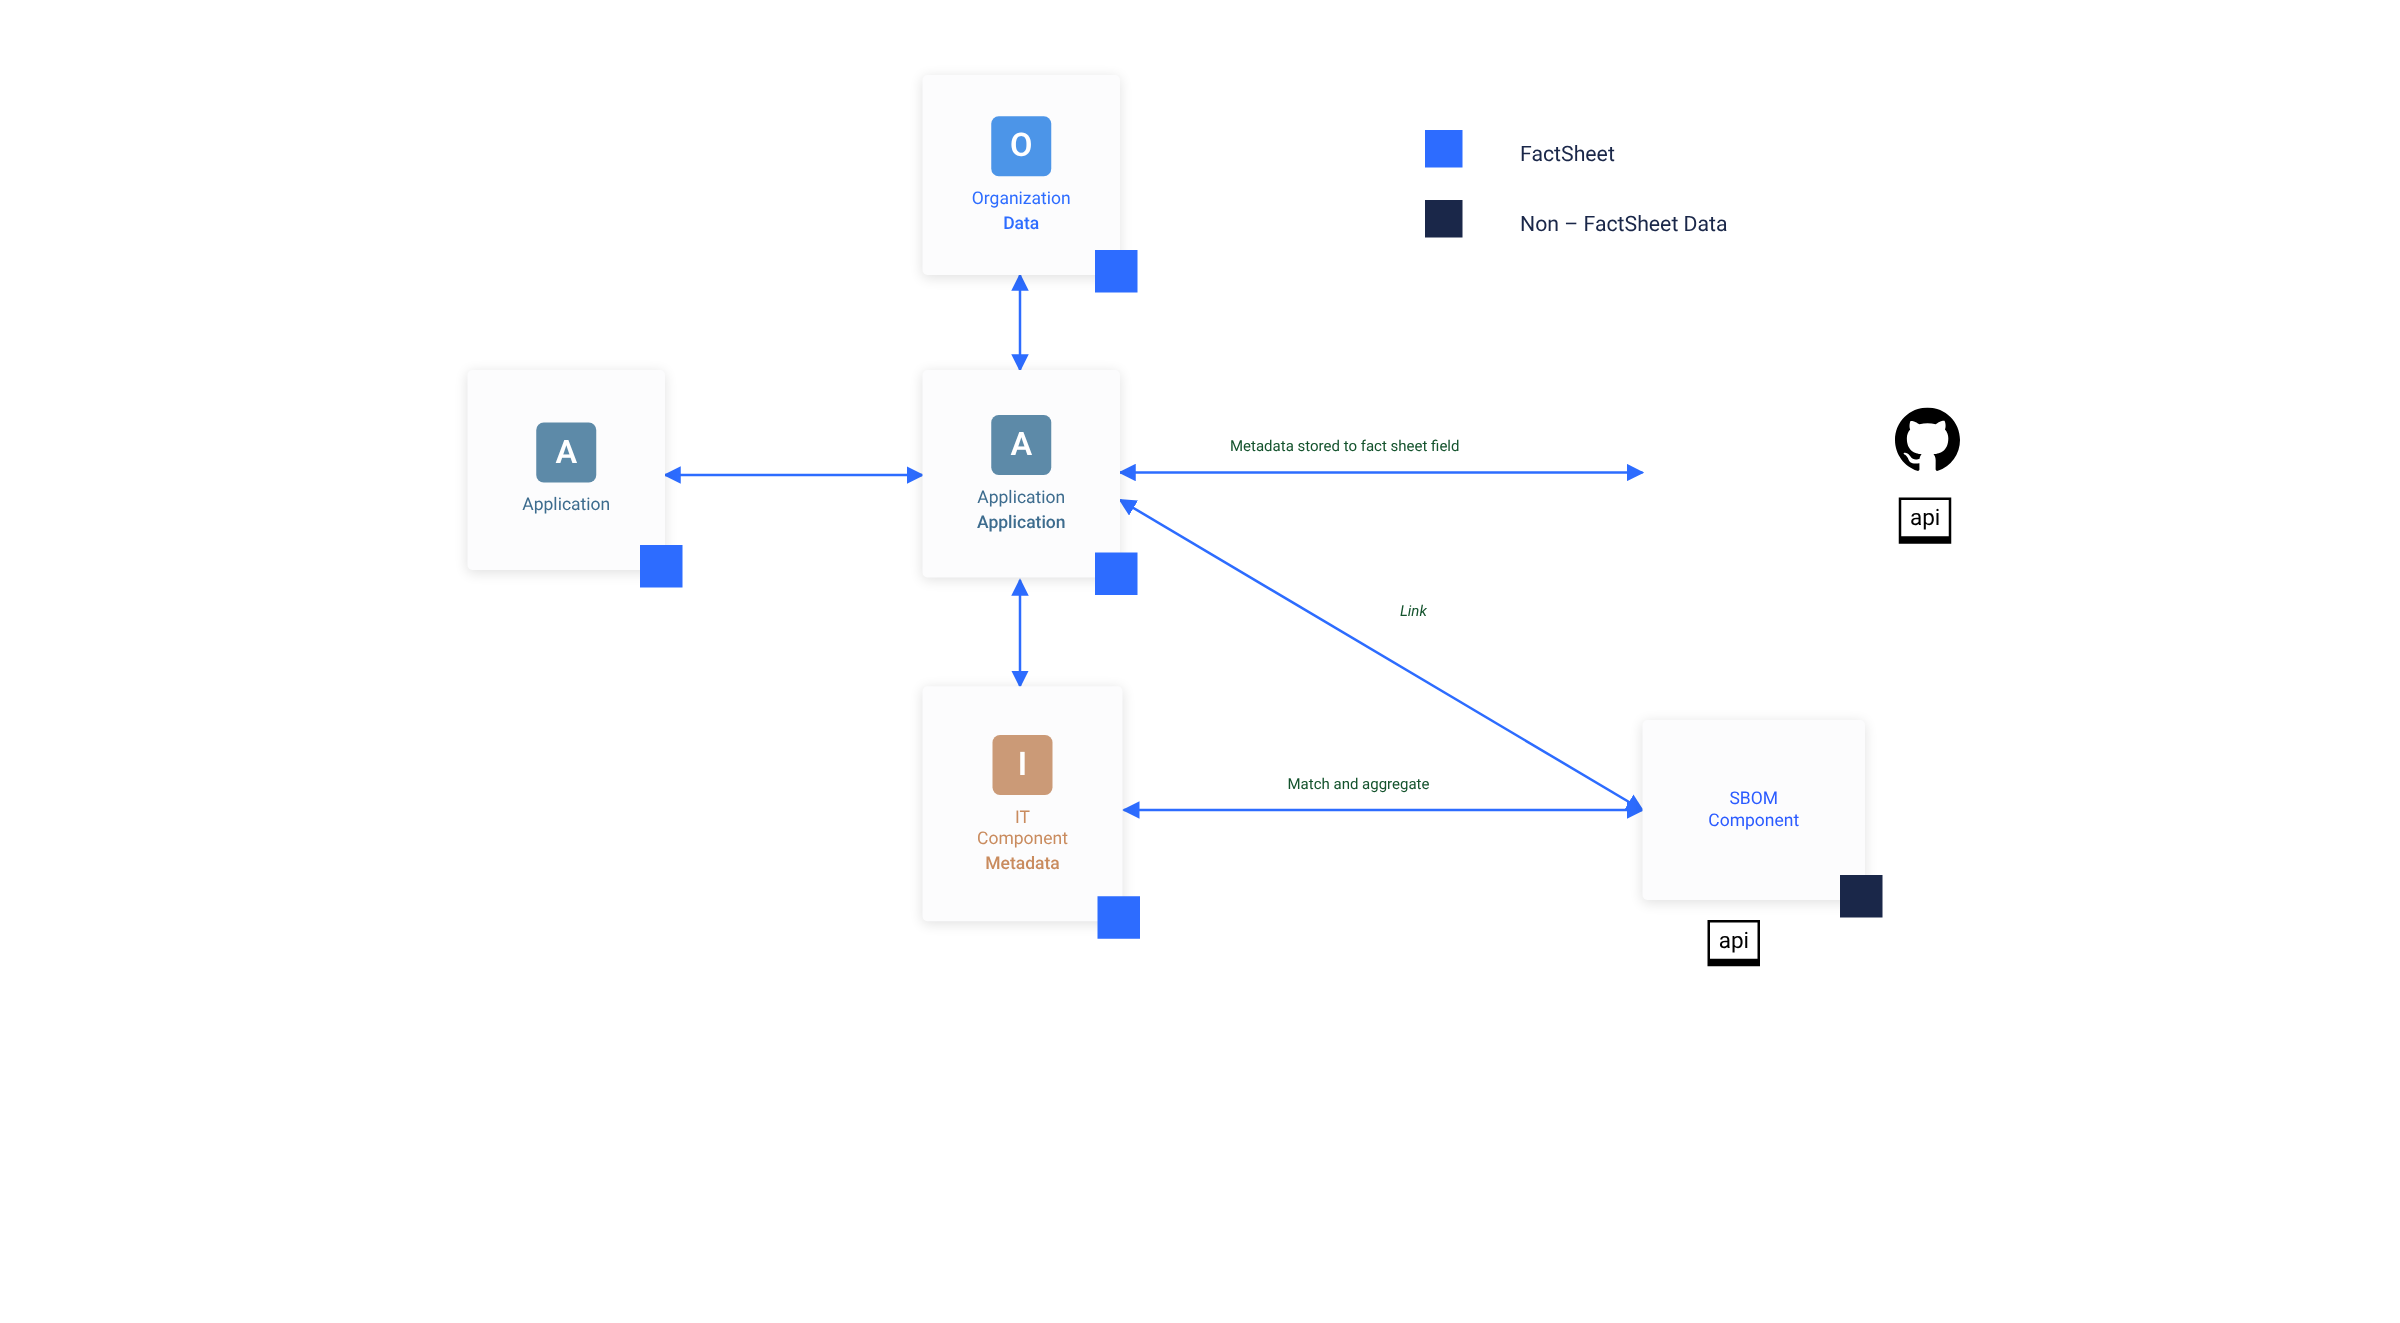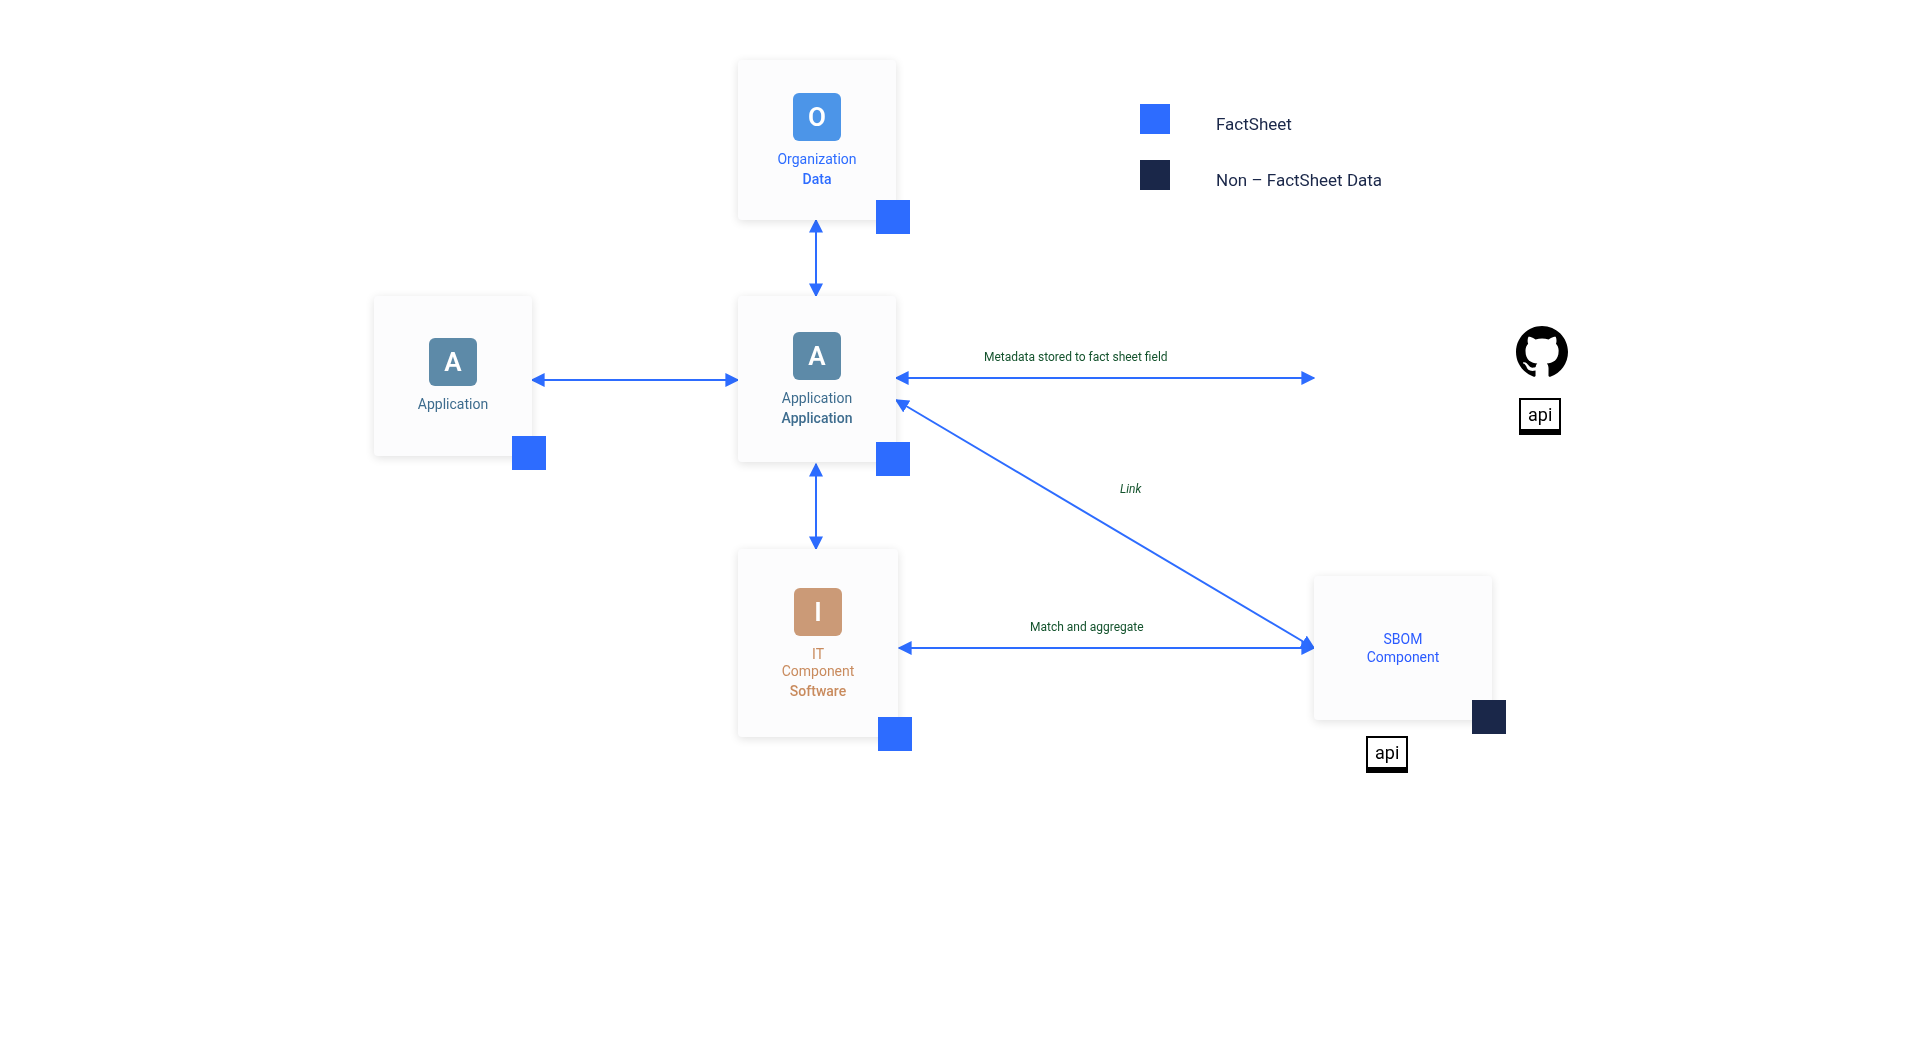--- a/index.html
+++ b/index.html
@@ -154,21 +154,21 @@
     <div class="title app-accent">Application</div>
     <div class="subtitle app-accent">Application</div>
     <div class="type-square factsheet-sq"></div>
   </div>
 
   <div class="card" style="left:498px; top:549px; width:160px; height:188px;">
     <div class="icon-badge" style="background:#cb9a77;">
         <span>I</span>
       </div>
     <div class="title itc-accent" style="white-space:pre-line;">IT<br>Component</div>
-    <div class="subtitle itc-accent">Software</div>
+    <div class="subtitle itc-accent">Metadata</div>
     <div class="type-square factsheet-sq"></div>
   </div>
 
 
   <div class="card" style="left:1074px; top:576px; width:178px; height:144px;">
     <div class="title brand-blue" style="line-height:1.3;">SBOM<br>Component</div>
     <div class="type-square nonfact-sq"></div>
   </div>
 
   <div class="github-icon" style="left:1276px; top:326px;">

